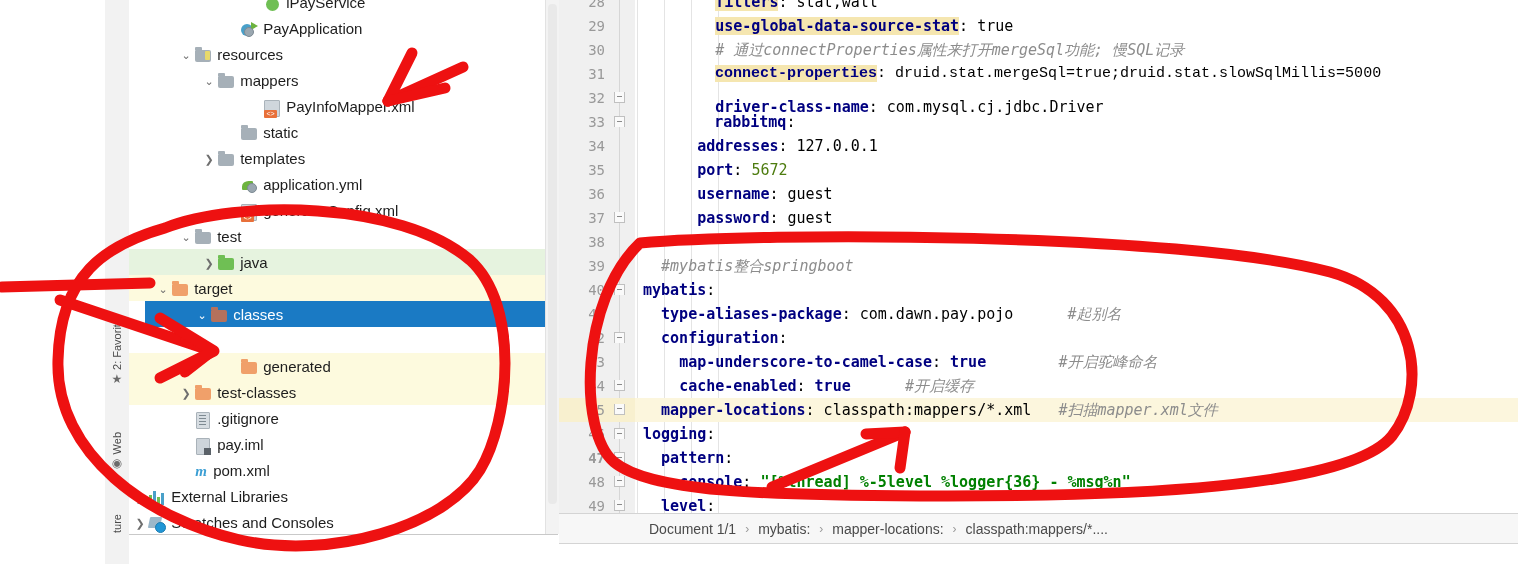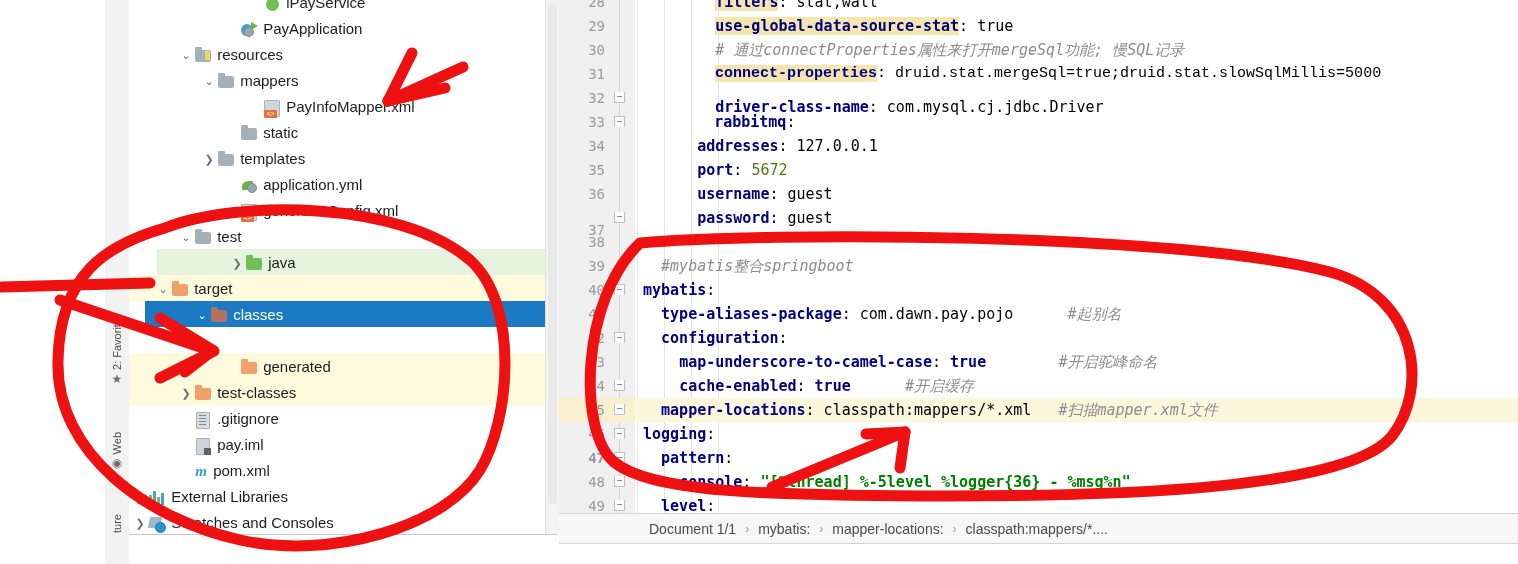--- a/index.html
+++ b/index.html
@@ -233,21 +233,21 @@
         <div class="tree-row " style="position: absolute; left: 0px; right: 0px; top: -11px;"><span class="ind" style="width:119px"></span><span class="arrow blank">·</span><span class="ficon"><span style="display:inline-block;width:13px;height:13px;border-radius:50%;background:#6fbf54;vertical-align:middle;"></span></span><span class="lbl"> iPayService</span></div>
         <div class="tree-row " style="position: absolute; left: 0px; right: 0px; top: 15px;"><span class="ind" style="width:96px"></span><span class="arrow blank">·</span><span class="ficon"><span class="springicon"><i></i></span></span><span class="lbl"> PayApplication</span></div>
         <div class="tree-row " style="position: absolute; left: 0px; right: 0px; top: 41px;"><span class="ind" style="width:50px"></span><span class="arrow">⌄</span><span class="ficon"><span class="fold res"></span></span><span class="lbl"> resources</span></div>
         <div class="tree-row " style="position: absolute; left: 0px; right: 0px; top: 67px;"><span class="ind" style="width:73px"></span><span class="arrow">⌄</span><span class="ficon"><span class="fold grey"></span></span><span class="lbl"> mappers</span></div>
         <div class="tree-row " style="position: absolute; left: 0px; right: 0px; top: 93px;"><span class="ind" style="width:119px"></span><span class="arrow blank">·</span><span class="ficon"><span class="xmlicon"></span></span><span class="lbl"> PayInfoMapper.xml</span></div>
         <div class="tree-row " style="position: absolute; left: 0px; right: 0px; top: 119px;"><span class="ind" style="width:96px"></span><span class="arrow blank">·</span><span class="ficon"><span class="fold grey"></span></span><span class="lbl"> static</span></div>
         <div class="tree-row " style="position: absolute; left: 0px; right: 0px; top: 145px;"><span class="ind" style="width:73px"></span><span class="arrow">❯</span><span class="ficon"><span class="fold grey"></span></span><span class="lbl"> templates</span></div>
         <div class="tree-row " style="position: absolute; left: 0px; right: 0px; top: 171px;"><span class="ind" style="width:96px"></span><span class="arrow blank">·</span><span class="ficon"><span class="ymlicon"></span></span><span class="lbl"> application.yml</span></div>
         <div class="tree-row " style="position: absolute; left: 0px; right: 0px; top: 197px;"><span class="ind" style="width:96px"></span><span class="arrow blank">·</span><span class="ficon"><span class="xmlicon"></span></span><span class="lbl"> generatorConfig.xml</span></div>
         <div class="tree-row " style="position: absolute; left: 0px; right: 0px; top: 223px;"><span class="ind" style="width:50px"></span><span class="arrow">⌄</span><span class="ficon"><span class="fold grey"></span></span><span class="lbl"> test</span></div>
-        <div class="tree-row row-green" style="position: absolute; left: 0px; right: 0px; top: 249px; margin-left: 28px;"><span class="ind" style="width:73px"></span><span class="arrow">❯</span><span class="ficon"><span class="fold green"></span></span><span class="lbl"> java</span></div>
+        <div class="tree-row row-green" style="position: absolute; left: 0px; right: 0px; top: 249px;"><span class="ind" style="width:73px"></span><span class="arrow">❯</span><span class="ficon"><span class="fold green"></span></span><span class="lbl"> java</span></div>
         <div class="tree-row row-yellow" style="position: absolute; left: 0px; right: 0px; top: 275px;"><span class="ind" style="width:27px"></span><span class="arrow">⌄</span><span class="ficon"><span class="fold orange"></span></span><span class="lbl"> target</span></div>
         <div class="tree-row row-sel" style="position: absolute; left: 16px; right: 0px; top: 301px;"><span class="ind" style="width:50px"></span><span class="arrow">⌄</span><span class="ficon"><span class="fold brown"></span></span><span class="lbl"> classes</span></div>
         <div class="tree-row row-yellow" style="position: absolute; left: 0px; right: 0px; top: 327px; margin-top: 28px;"><span class="ind" style="width:73px"></span><span class="arrow">❯</span><span class="ficon"><span class="fold orange"></span></span><span class="lbl"> com</span></div>
         <div class="tree-row row-yellow" style="position: absolute; left: 0px; right: 0px; top: 353px;"><span class="ind" style="width:96px"></span><span class="arrow blank">·</span><span class="ficon"><span class="fold orange"></span></span><span class="lbl"> generated</span></div>
         <div class="tree-row row-yellow" style="position: absolute; left: 0px; right: 0px; top: 379px;"><span class="ind" style="width:50px"></span><span class="arrow">❯</span><span class="ficon"><span class="fold orange"></span></span><span class="lbl"> test-classes</span></div>
         <div class="tree-row " style="position: absolute; left: 0px; right: 0px; top: 405px;"><span class="ind" style="width:50px"></span><span class="arrow blank">·</span><span class="ficon"><span class="giticon"></span></span><span class="lbl"> .gitignore</span></div>
         <div class="tree-row " style="position: absolute; left: 0px; right: 0px; top: 431px;"><span class="ind" style="width:50px"></span><span class="arrow blank">·</span><span class="ficon"><span class="imlicon"></span></span><span class="lbl"> pay.iml</span></div>
         <div class="tree-row " style="position: absolute; left: 0px; right: 0px; top: 457px;"><span class="ind" style="width:50px"></span><span class="arrow blank">·</span><span class="mvnicon">m</span><span class="lbl"> pom.xml</span></div>
         <div class="tree-row " style="position: absolute; left: 0px; right: 0px; top: 483px;"><span class="ind" style="width:4px"></span><span class="arrow">❯</span><span class="ficon"><span class="libicon"><span style="left:0;height:10px;background:#6fbf54;"></span><span style="left:4px;height:14px;background:#49a0c9;"></span><span style="left:8px;height:8px;background:#6fbf54;"></span><span style="left:12px;height:12px;background:#49a0c9;"></span></span></span><span class="lbl"> External Libraries</span></div>
         <div class="tree-row " style="position: absolute; left: 0px; right: 0px; top: 509px;"><span class="ind" style="width:4px"></span><span class="arrow">❯</span><span class="ficon"><span class="scratchicon"></span></span><span class="lbl"> Scratches and Consoles</span></div>
@@ -284,21 +284,21 @@
         <div class="crow" style="top: 95px; left: 76px;"><span class="t"><span class="pl">        </span><span class="kw">driver-class-name</span><span class="pl">: com.mysql.cj.jdbc.Driver</span></span></div>
         <div class="ln" style="top: 110px; width: 46px; left: 0px; text-align: right;">33</div>
         <div class="foldmark down" style="top: 116px;"></div>
         <div class="crow" style="top: 110px; left: 76px; padding-left: 35px;"><span class="t"><span class="pl">    </span><span class="kw">rabbitmq</span><span class="pl">:</span></span></div>
         <div class="ln" style="top: 134px; width: 46px; left: 0px; text-align: right;">34</div>
         <div class="crow" style="top: 134px; left: 76px;"><span class="t"><span class="pl">      </span><span class="kw">addresses</span><span class="pl">: 127.0.0.1</span></span></div>
         <div class="ln" style="top: 158px; width: 46px; left: 0px; text-align: right;">35</div>
         <div class="crow" style="top: 158px; left: 76px;"><span class="t"><span class="pl">      </span><span class="kw">port</span><span class="pl">: </span><span class="num">5672</span></span></div>
         <div class="ln" style="top: 182px; width: 46px; left: 0px; text-align: right;">36</div>
         <div class="crow" style="top: 182px; left: 76px;"><span class="t"><span class="pl">      </span><span class="kw">username</span><span class="pl">: guest</span></span></div>
-        <div class="ln" style="top: 206px; width: 46px; left: 0px; text-align: right; margin-top: 12px;">37</div>
+        <div class="ln" style="top: 206px; width: 46px; left: 0px; text-align: right;">37</div>
         <div class="foldmark up" style="top: 212px;"></div>
         <div class="crow" style="top: 206px; left: 76px;"><span class="t"><span class="pl">      </span><span class="kw">password</span><span class="pl">: guest</span></span></div>
         <div class="ln" style="top: 230px; width: 46px; left: 0px; text-align: right;">38</div>
         <div class="crow" style="top: 230px; left: 76px;"><span class="t"><span class="pl"></span></span></div>
         <div class="ln" style="top: 254px; width: 46px; left: 0px; text-align: right;">39</div>
         <div class="crow" style="top: 254px; left: 76px;"><span class="t"><span class="cmt">  #mybatis整合springboot</span></span></div>
         <div class="ln" style="top: 278px; width: 46px; left: 0px; text-align: right;">40</div>
         <div class="foldmark down" style="top: 284px;"></div>
         <div class="crow" style="top: 278px; left: 76px;"><span class="t"><span class="pl"></span><span class="kw">mybatis</span><span class="pl">:</span></span></div>
         <div class="ln" style="top: 302px; width: 46px; left: 0px; text-align: right;">41</div>

